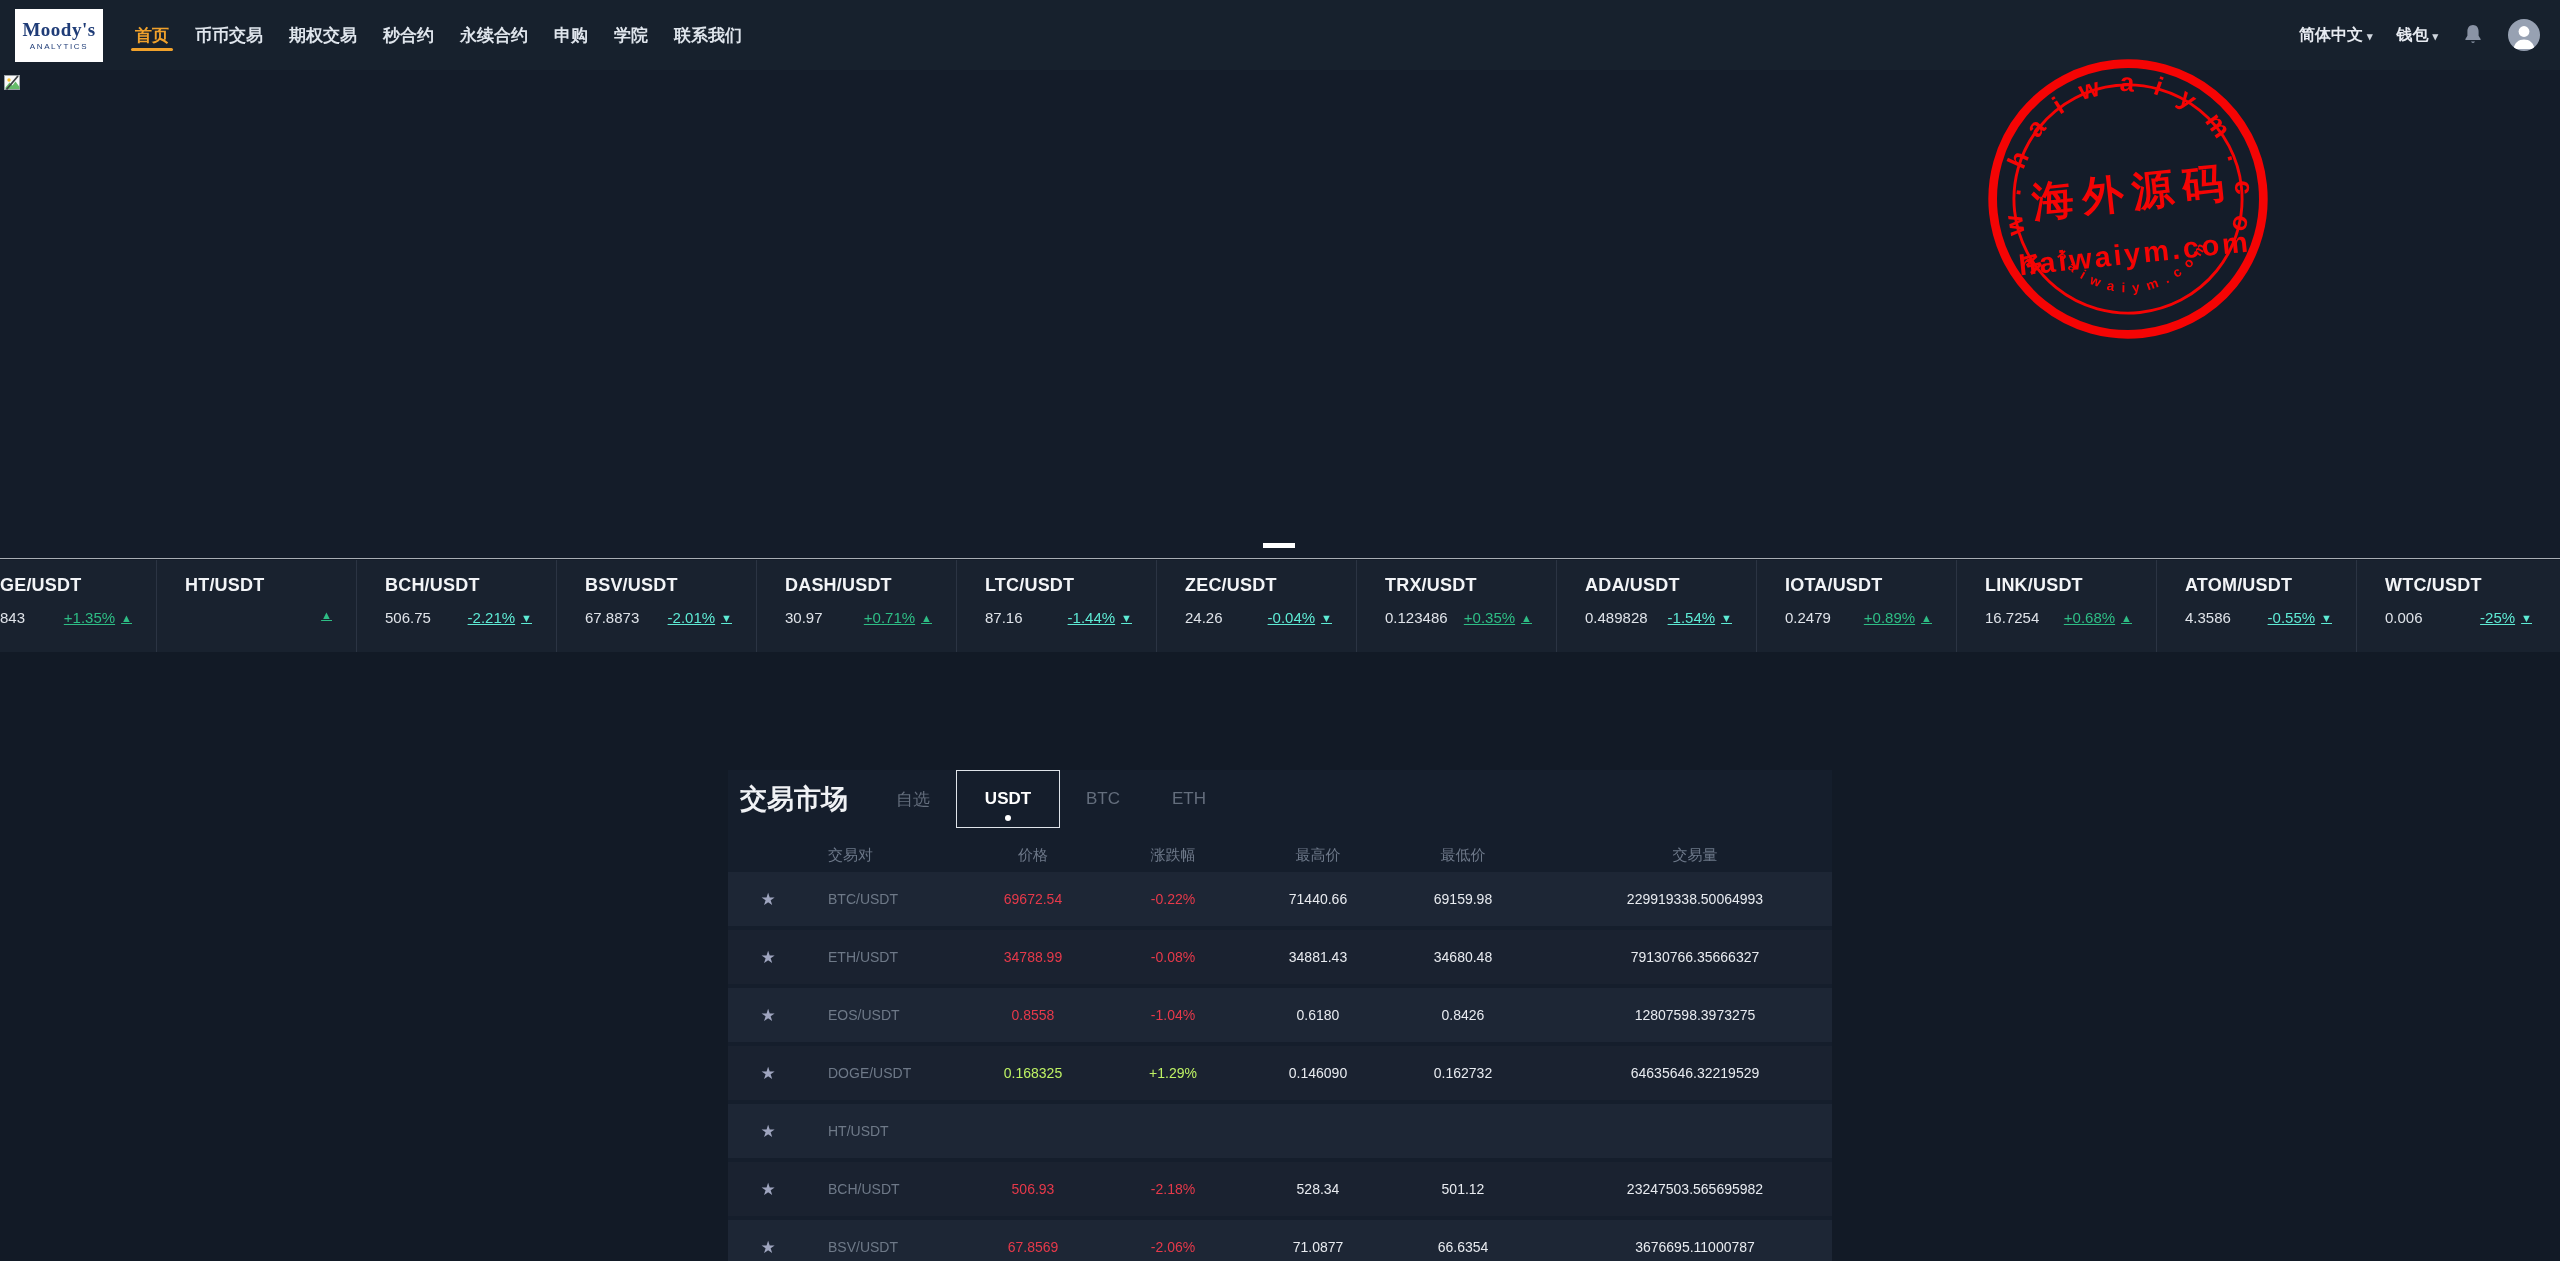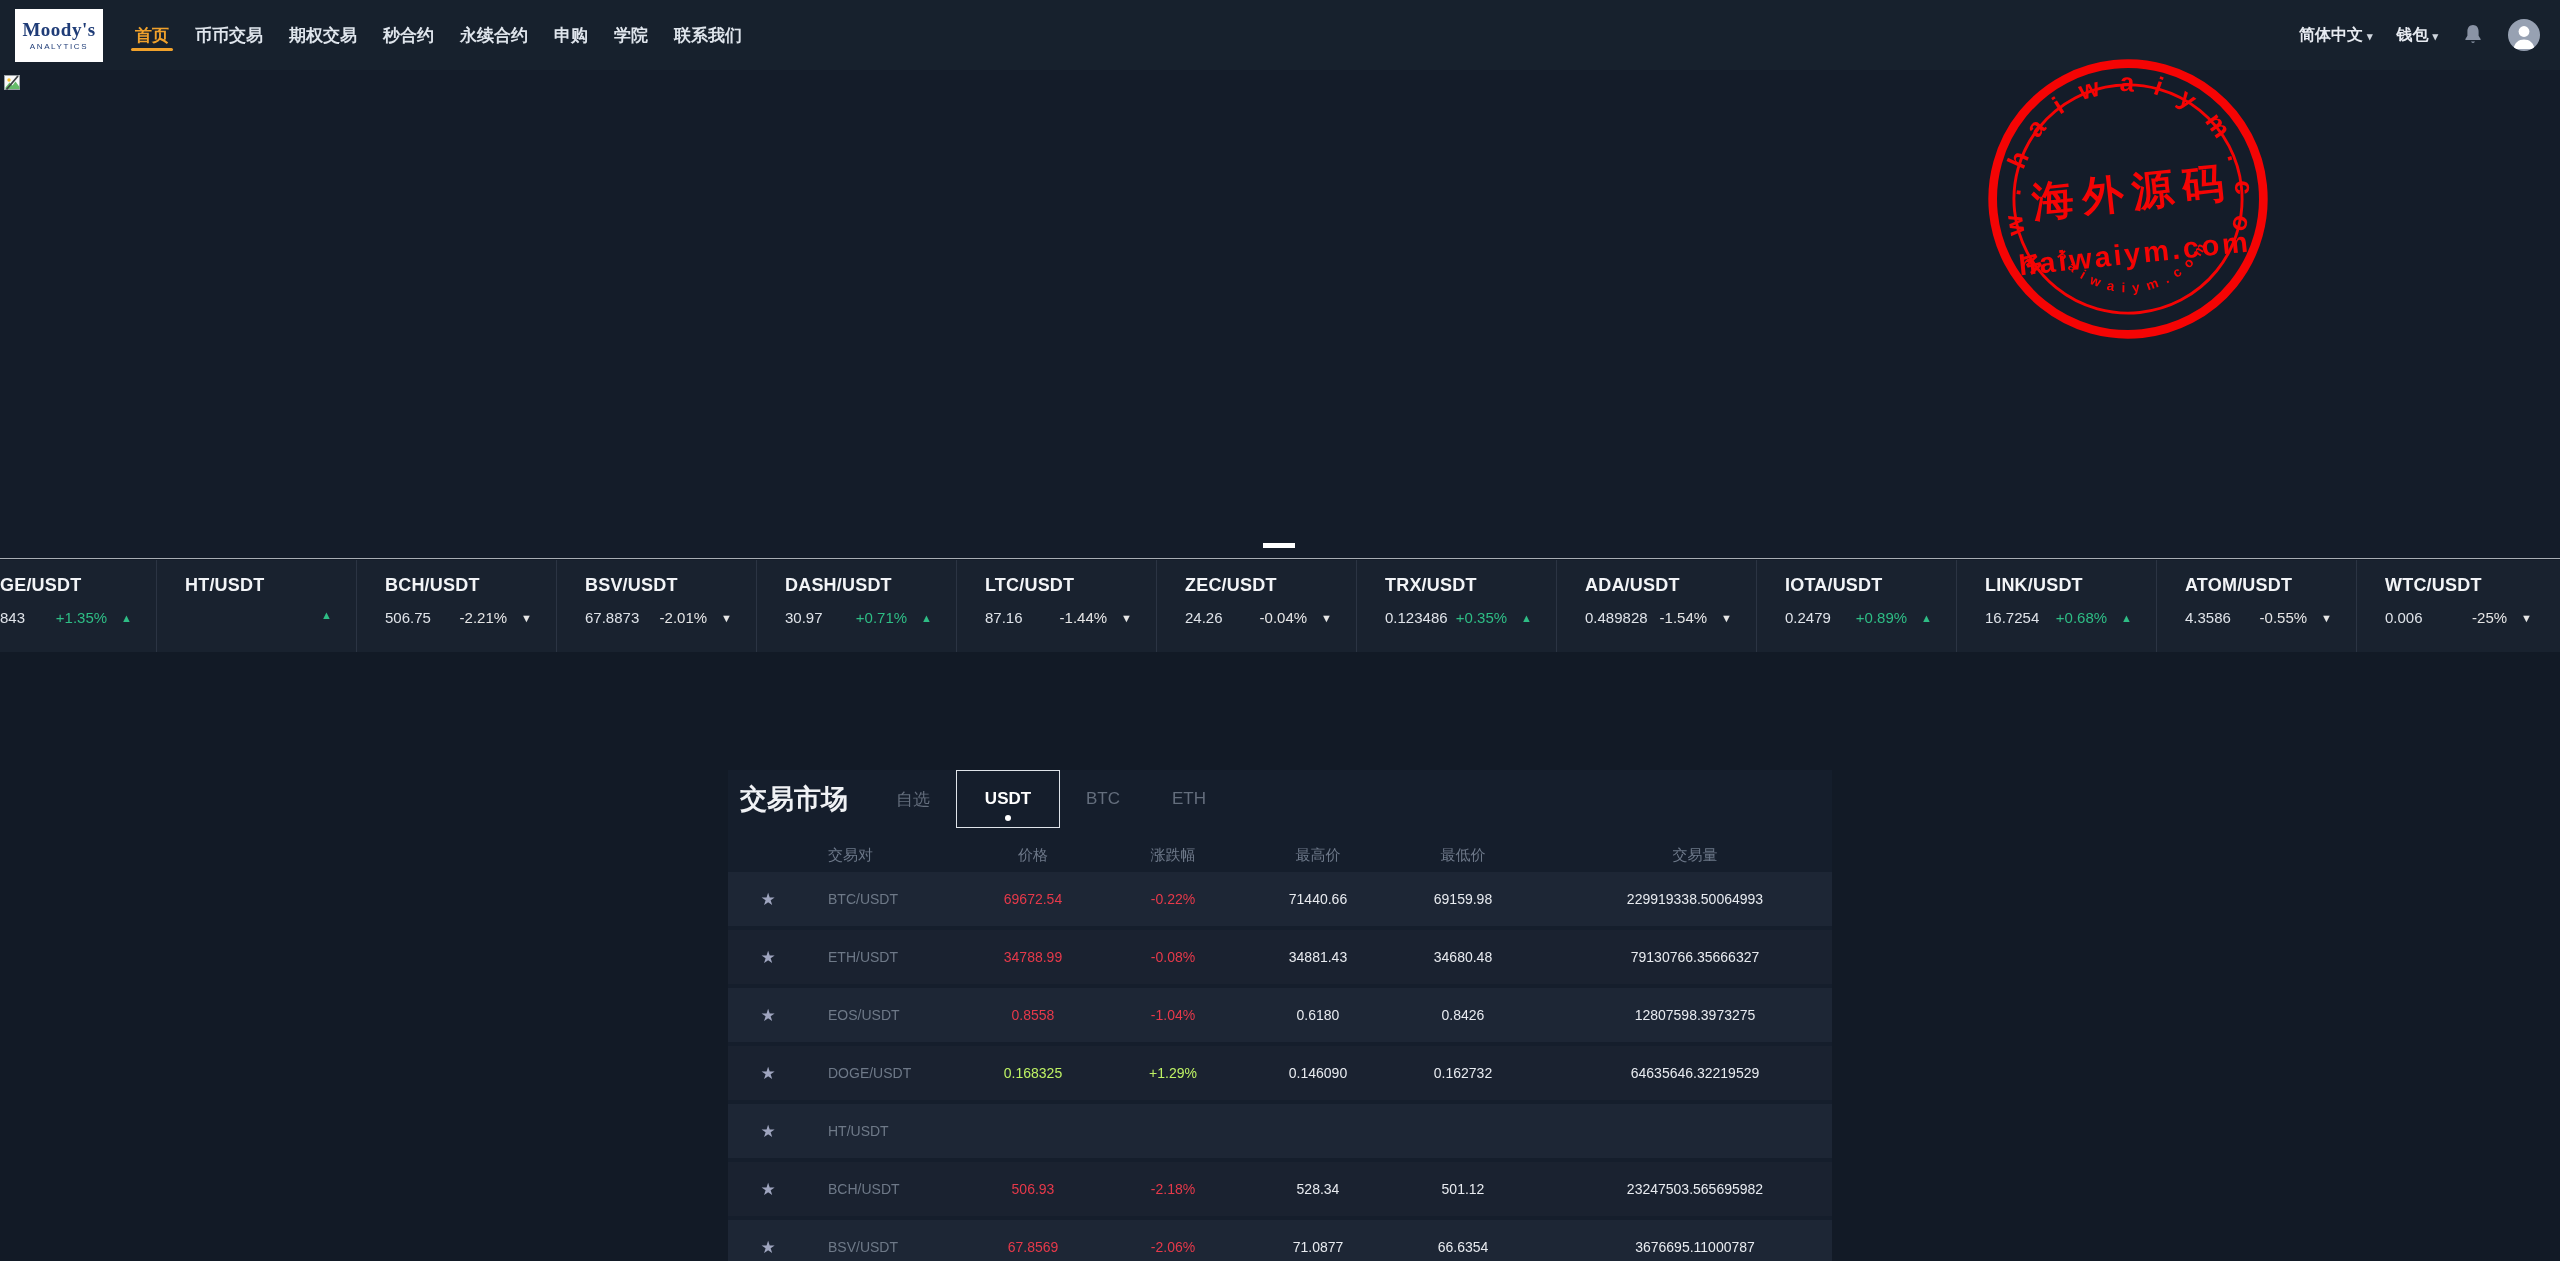--- a/index.html
+++ b/index.html
@@ -28,23 +28,23 @@
   .carousel-dash { position:absolute; left:1263px; top:543px; width:32px; height:5px; background:#ffffff; cursor:pointer; z-index:3; }
   .stamp { position:absolute; left:1983px; top:54px; width:290px; height:290px; z-index:5; pointer-events:none; }
 
   
   .ticker { position:absolute; top:560px; left:0; width:2560px; height:92px; background:#19222f; display:flex; overflow:hidden; }
   .tk { width:200px; flex:0 0 auto; border-left:1px solid #2b3443; padding:15px 24px 0 28px; cursor:pointer; }
   .ticker > div:first-of-type { width:156px; border-left:none; padding-left:0; }
   .tk-sym { color:#f2f4f7; font-size:18px; font-weight:bold; letter-spacing:.2px; }
   .tk-line { display:flex; justify-content:space-between; align-items:center; margin-top:13px; }
   .tk-price { color:#dfe3e9; font-size:15px; }
-  .tk-chg { font-size:15px; display:flex; align-items:center; gap:14px; }
+  .tk-chg { font-size:15px; display:flex; align-items:center; gap:6px;text-decoration:underline; }
   .tk-chg.up { color:#2ebd85; }
-  .tk-chg.down { color:#e5e5e5; }
+  .tk-chg.down { color:#5eead4; }
   .arr { font-size:11px; }
 
   
   .panel { position:absolute; left:728px; top:770px; width:1104px; height:491px; background:#151e2c; }
   .panel-head { display:flex; align-items:stretch; height:58px; padding-left:12px; }
   .m-title { color:#f0f2f5; font-size:27px; font-weight:bold; align-self:center; margin-right:22px; white-space:nowrap; }
   .tabs { display:flex; height:100%; }
   .tab { min-width:86px; padding:0 10px; display:flex; align-items:center; justify-content:center; color:#646e7d; font-size:17px; cursor:pointer; position:relative; }
   .tab.active { min-width:104px; border:1px solid #dfe4ea; color:#ffffff; font-weight:bold; }
   .tab .dot { display:none; }

